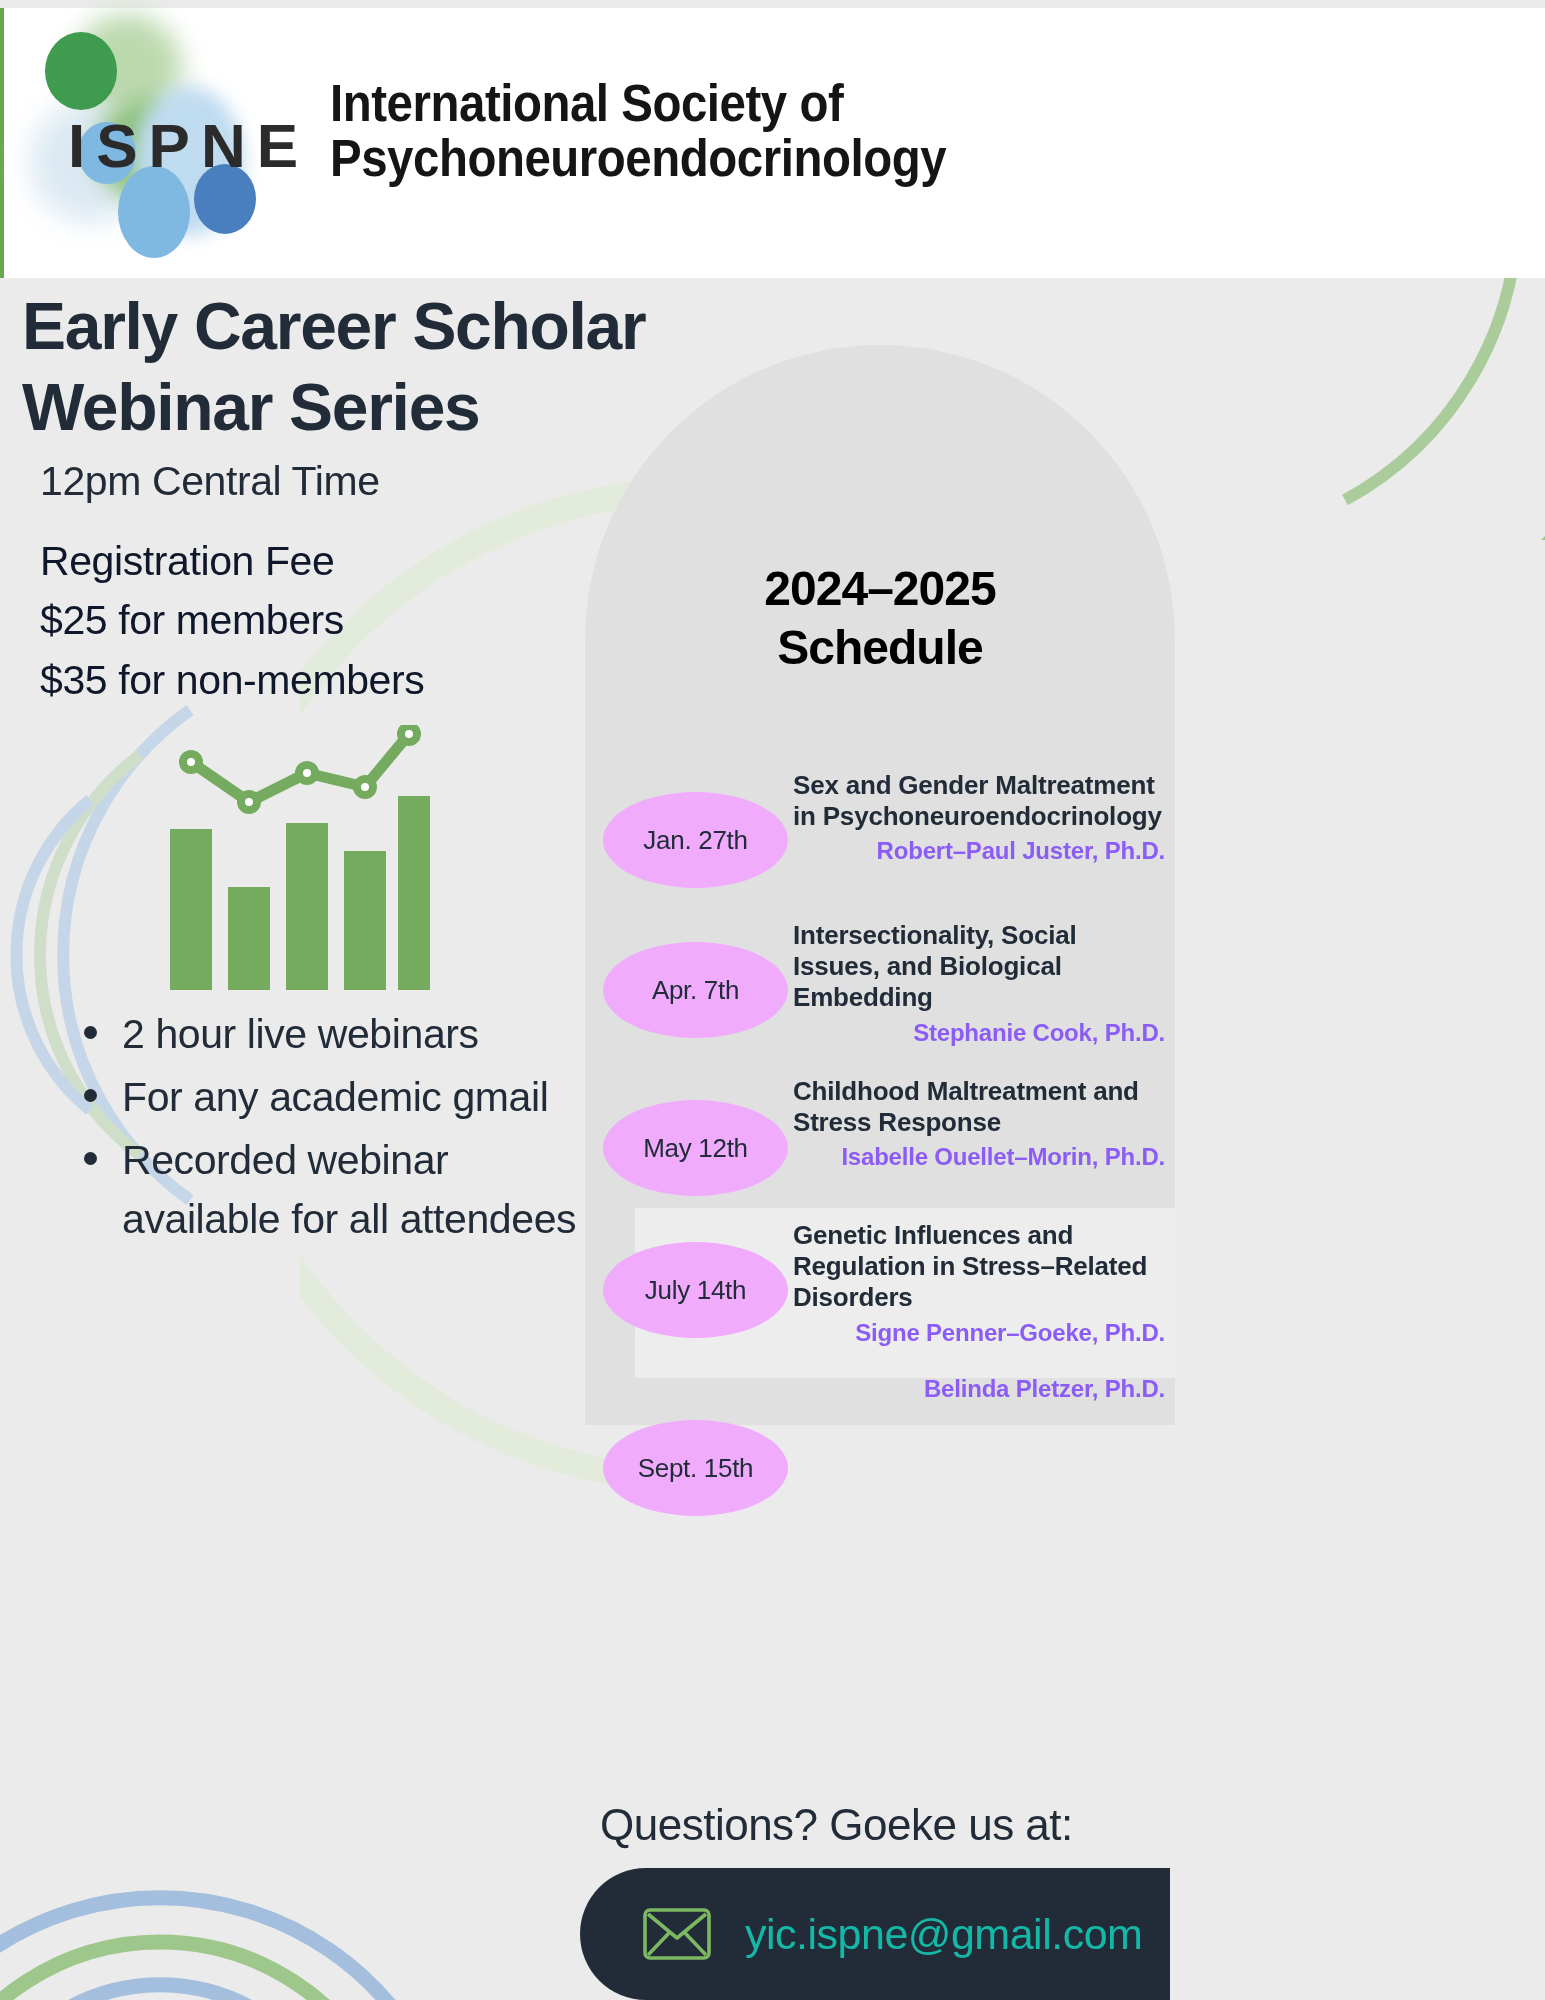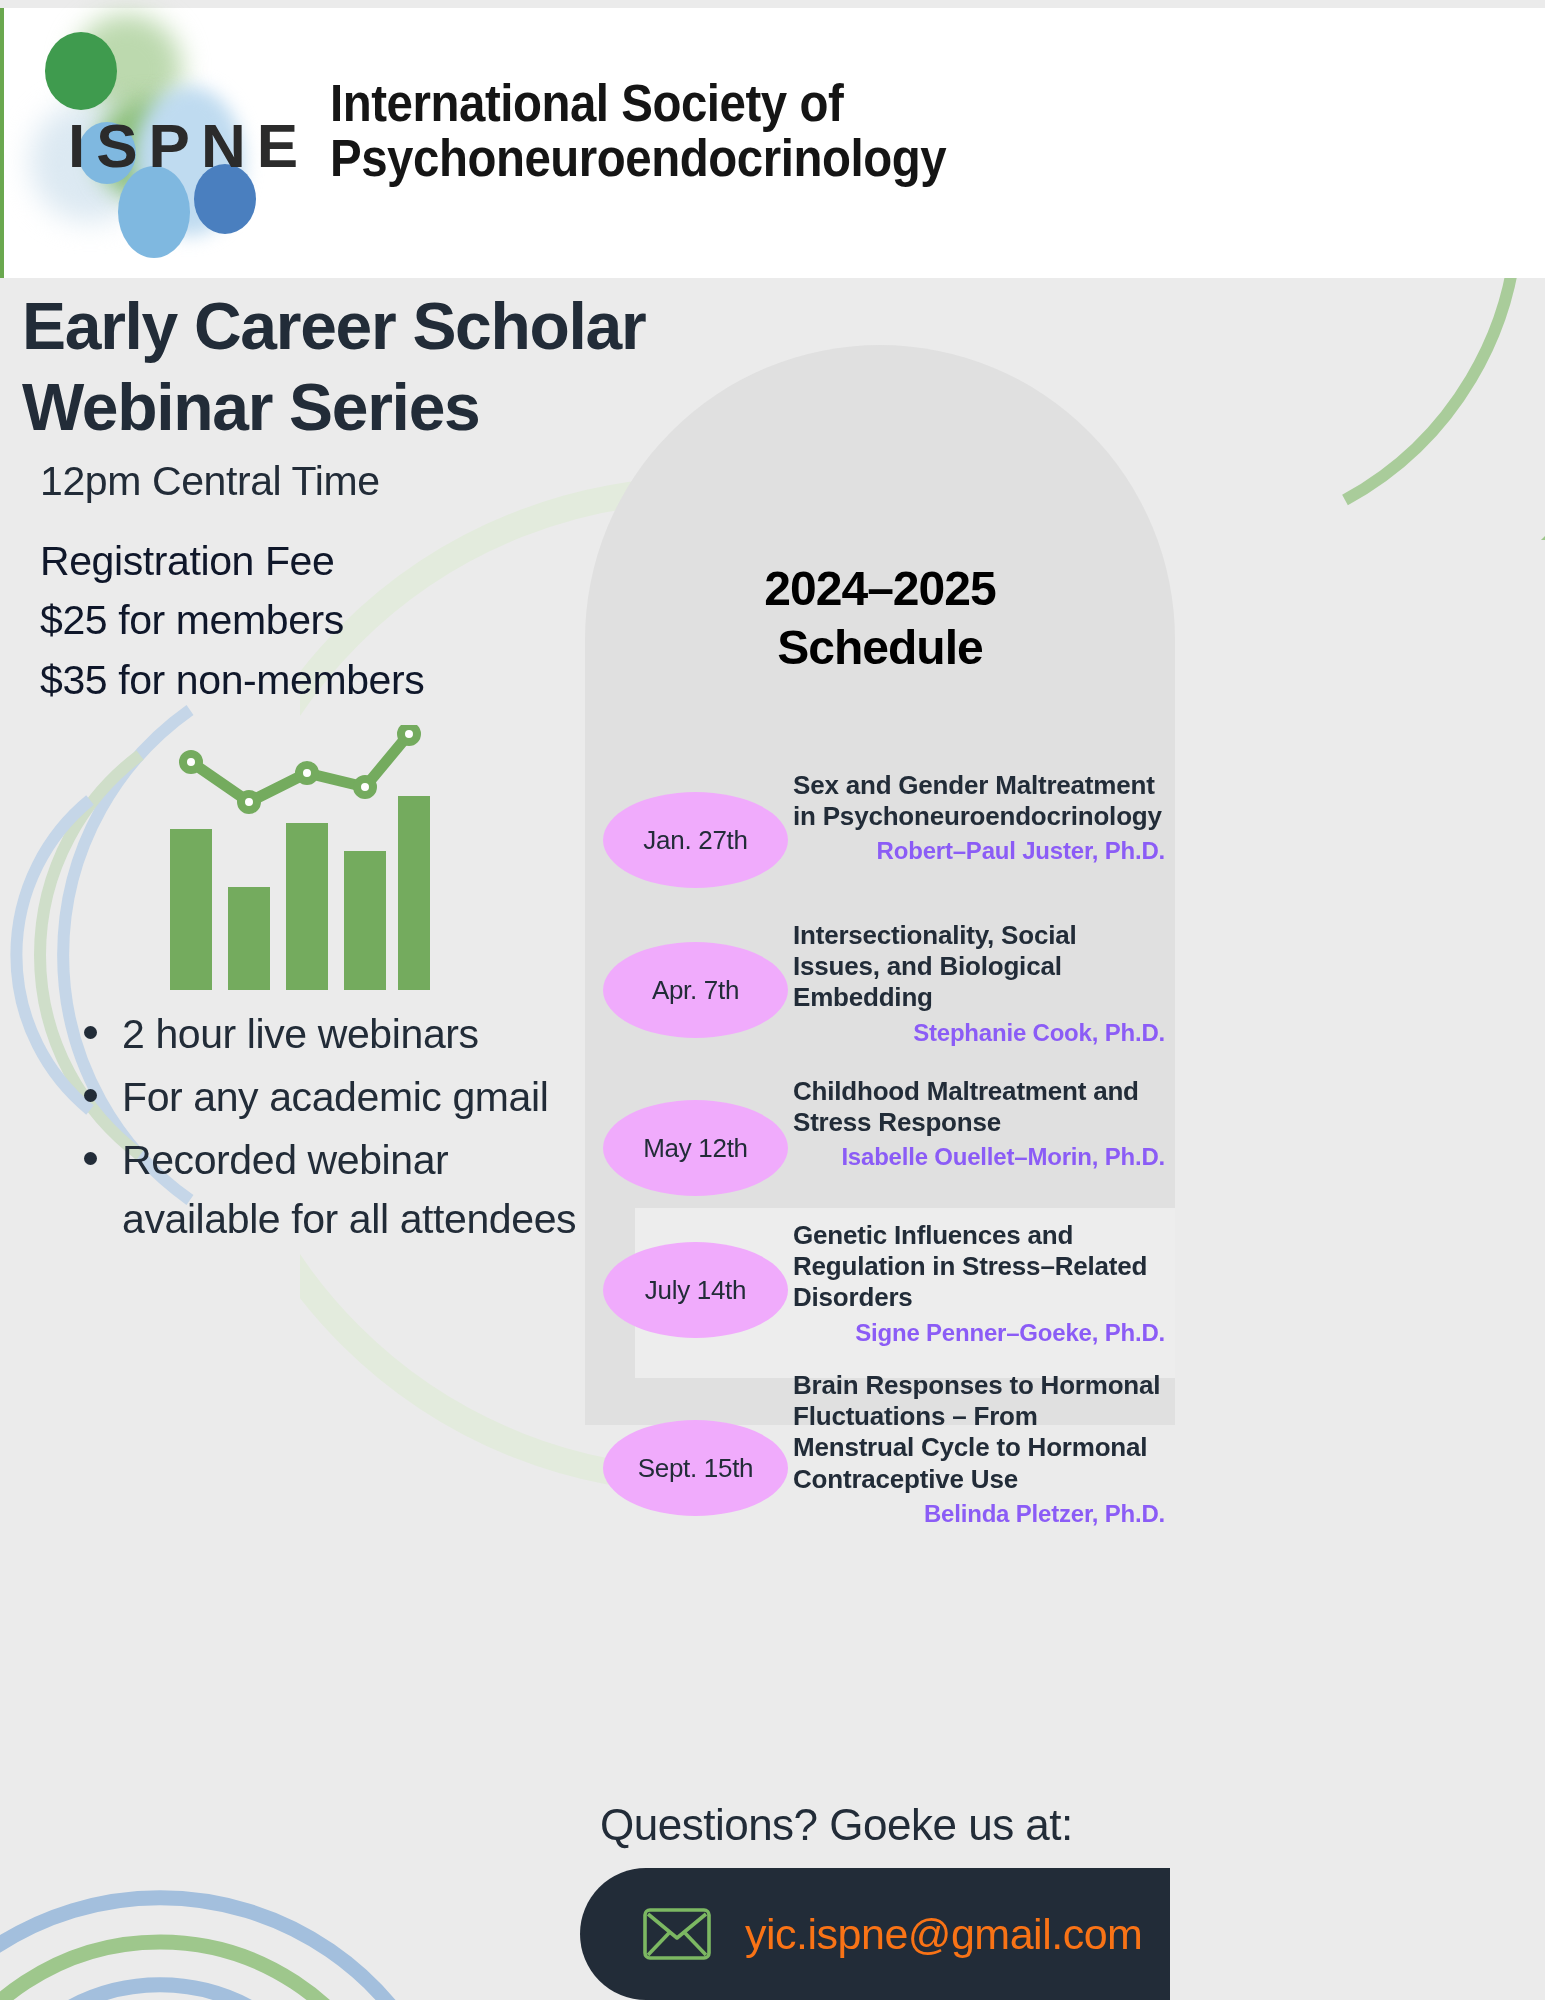--- a/index.html
+++ b/index.html
@@ -115,21 +115,21 @@
     position:absolute; left:600px; top:1800px; width:580px;
     font-size:44px; color:#222c38; letter-spacing:-0.5px; z-index:4;
   }
   #email-pill{
     position:absolute; left:580px; top:1868px; width:590px; height:132px;
     background:#222c38; border-radius:66px 0 0 66px;
     display:flex; align-items:center; z-index:5;
   }
   #envelope-icon{ margin-left:62px; width:70px; height:54px; flex:none; }
   #email-text{
-    margin-left:33px; font-size:43px; color:#f97316; letter-spacing:-0.5px;
+    margin-left:33px; font-size:43px; color:#14b8a6; letter-spacing:-0.5px;
   }
 </style>
 </head>
 <body>
 
 <svg class="deco" id="arc-topright" width="520" height="560" viewBox="0 0 520 560">
   <path d="M 330 -60 A 400 400 0 0 1 330 620" fill="none" stroke="#9ec78c" stroke-width="13"></path>
   <path d="M 200 -60 A 330 330 0 0 1 200 520" fill="none" stroke="#9ec78c" stroke-width="12" opacity="0.85"></path>
 </svg>
 
@@ -248,21 +248,20 @@
   <div class="sched-pill" style="top:22px;">July 14th</div>
   <div class="sched-text" style="top:0;">
     <div class="sched-topic">Genetic Influences and Regulation in Stress–Related Disorders</div>
     <div class="sched-speaker">Signe Penner–Goeke, Ph.D.</div>
   </div>
 </div>
 
 <div class="sched-row" style="top:1370px;">
   <div class="sched-pill" style="top:50px;">Sept. 15th</div>
   <div class="sched-text" style="top:0;">
-    <div class="sched-topic">Brain Responses to Hormonal Fluctuations – From Menstrual Cycle to Hormonal Contraceptive Use</div>
     <div class="sched-speaker">Belinda Pletzer, Ph.D.</div>
   </div>
 </div>
 
 <div id="questions-line">Questions? Goeke us at:</div>
 
 <div id="email-pill">
   <svg id="envelope-icon" viewBox="0 0 70 54">
     <rect x="3" y="3" width="64" height="48" rx="5" fill="none" stroke="#7cb862" stroke-width="3.6"></rect>
     <path d="M 6 7 L 35 31 L 64 7" fill="none" stroke="#7cb862" stroke-width="3.6" stroke-linejoin="round"></path>

